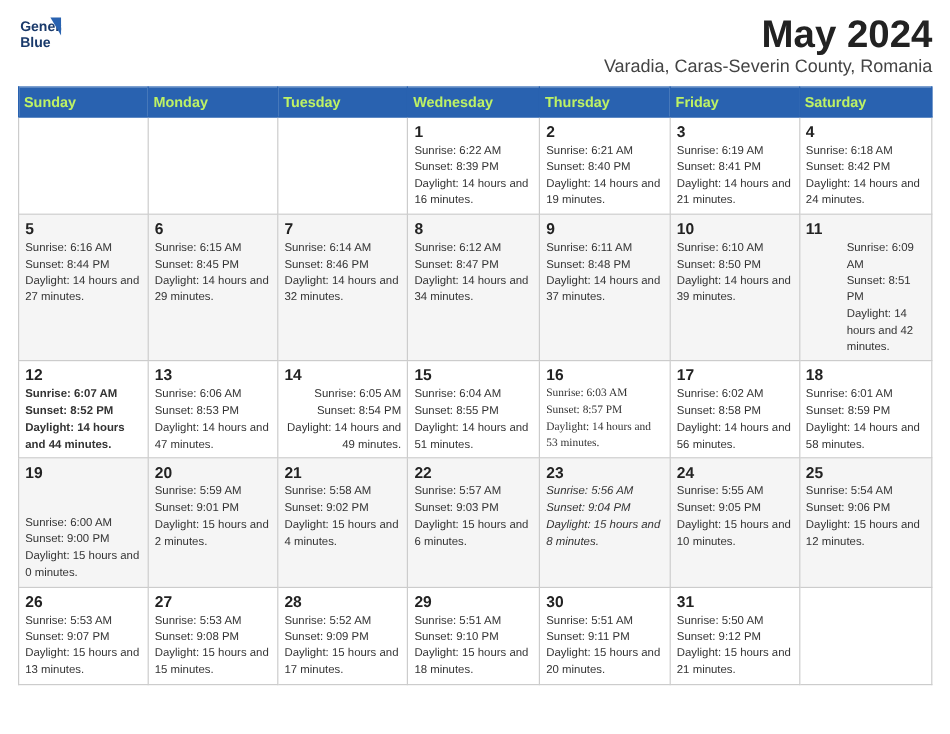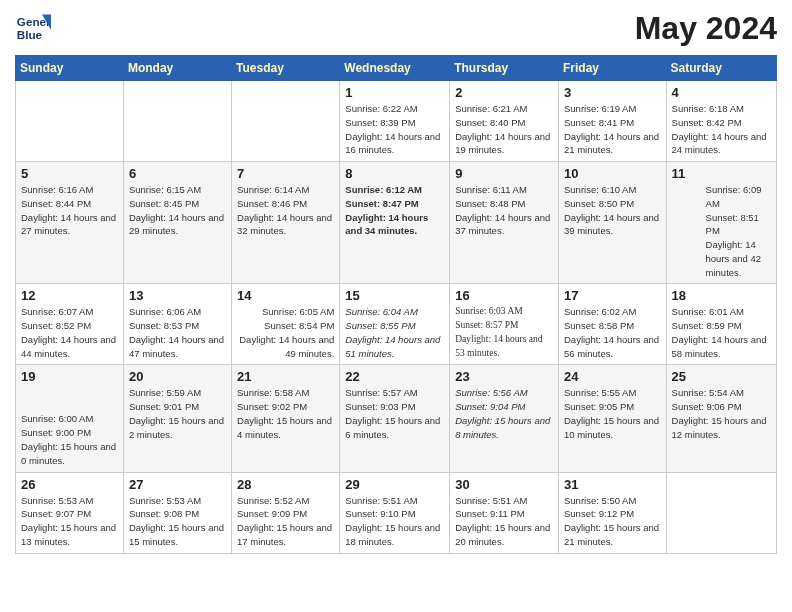--- a/index.html
+++ b/index.html
@@ -41,21 +41,21 @@
     .sub-title {
       font-size: 15px;
       color: #444;
     }
     .calendar {
       width: 100%;
       border-collapse: collapse;
     }
     .calendar thead tr th {
       background: #2962b0;
-      color: #fef9c3;
+      color: #bef264;
       font-size: 12px;
       font-weight: bold;
       padding: 5px 4px;
       text-align: left;
       border: 1px solid #2962b0;
     }
     .calendar tbody tr td {
       border: 1px solid #ccc;
       vertical-align: top;
       padding: 4px 5px;
@@ -94,20 +94,21 @@
         <rect x="0" y="0" width="40" height="40" fill="white"></rect>
 
         <text x="2" y="18" font-size="13" font-weight="bold" fill="#1a3a6b" font-family="Arial">General</text>
         <text x="2" y="32" font-size="13" font-weight="bold" fill="#1a3a6b" font-family="Arial">Blue</text>
 
         <polygon points="30,5 40,5 40,22" fill="#2962b0"></polygon>
       </svg>
     </div>
     <div class="title-block">
       <div class="main-title">May 2024</div>
+      <div class="sub-title">Varadia, Caras-Severin County, Romania</div>
     </div>
   </div>
 
   <table class="calendar">
     <thead>
       <tr>
       <th>Sunday</th>
           <th>Monday</th>
           <th>Tuesday</th>
           <th>Wednesday</th>
@@ -160,21 +161,21 @@
 Daylight: 14 hours and 29 minutes.</div>
           </td>
           <td>
             <span class="day-number">7</span>
             <div class="day-info" style="white-space: pre-line;">Sunrise: 6:14 AM
 Sunset: 8:46 PM
 Daylight: 14 hours and 32 minutes.</div>
           </td>
           <td>
             <span class="day-number">8</span>
-            <div class="day-info" style="white-space: pre-line; font-weight: bold;">Sunrise: 6:12 AM
+            <div class="day-info" style="white-space: pre-line;">Sunrise: 6:12 AM
 Sunset: 8:47 PM
 Daylight: 14 hours and 34 minutes.</div>
           </td>
           <td>
             <span class="day-number">9</span>
             <div class="day-info" style="white-space: pre-line;">Sunrise: 6:11 AM
 Sunset: 8:48 PM
 Daylight: 14 hours and 37 minutes.</div>
           </td>
           <td>
@@ -186,39 +187,39 @@
           <td>
             <span class="day-number">11</span>
             <div class="day-info" style="white-space: pre-line; margin-left: 34px;">Sunrise: 6:09 AM
 Sunset: 8:51 PM
 Daylight: 14 hours and 42 minutes.</div>
           </td>
         </tr>
         <tr>
           <td>
             <span class="day-number">12</span>
-            <div class="day-info" style="white-space: pre-line;">Sunrise: 6:07 AM
+            <div class="day-info" style="white-space: pre-line; font-weight: bold;">Sunrise: 6:07 AM
 Sunset: 8:52 PM
 Daylight: 14 hours and 44 minutes.</div>
           </td>
           <td>
             <span class="day-number">13</span>
             <div class="day-info" style="white-space: pre-line;">Sunrise: 6:06 AM
 Sunset: 8:53 PM
 Daylight: 14 hours and 47 minutes.</div>
           </td>
           <td>
             <span class="day-number">14</span>
             <div class="day-info" style="white-space: pre-line; text-align: right;">Sunrise: 6:05 AM
 Sunset: 8:54 PM
 Daylight: 14 hours and 49 minutes.</div>
           </td>
           <td>
             <span class="day-number">15</span>
-            <div class="day-info" style="white-space: pre-line; font-style: italic;">Sunrise: 6:04 AM
+            <div class="day-info" style="white-space: pre-line;">Sunrise: 6:04 AM
 Sunset: 8:55 PM
 Daylight: 14 hours and 51 minutes.</div>
           </td>
           <td>
             <span class="day-number">16</span>
             <div class="day-info" style="white-space: pre-line; font-family: Liberation Serif, serif;">Sunrise: 6:03 AM
 Sunset: 8:57 PM
 Daylight: 14 hours and 53 minutes.</div>
           </td>
           <td>

